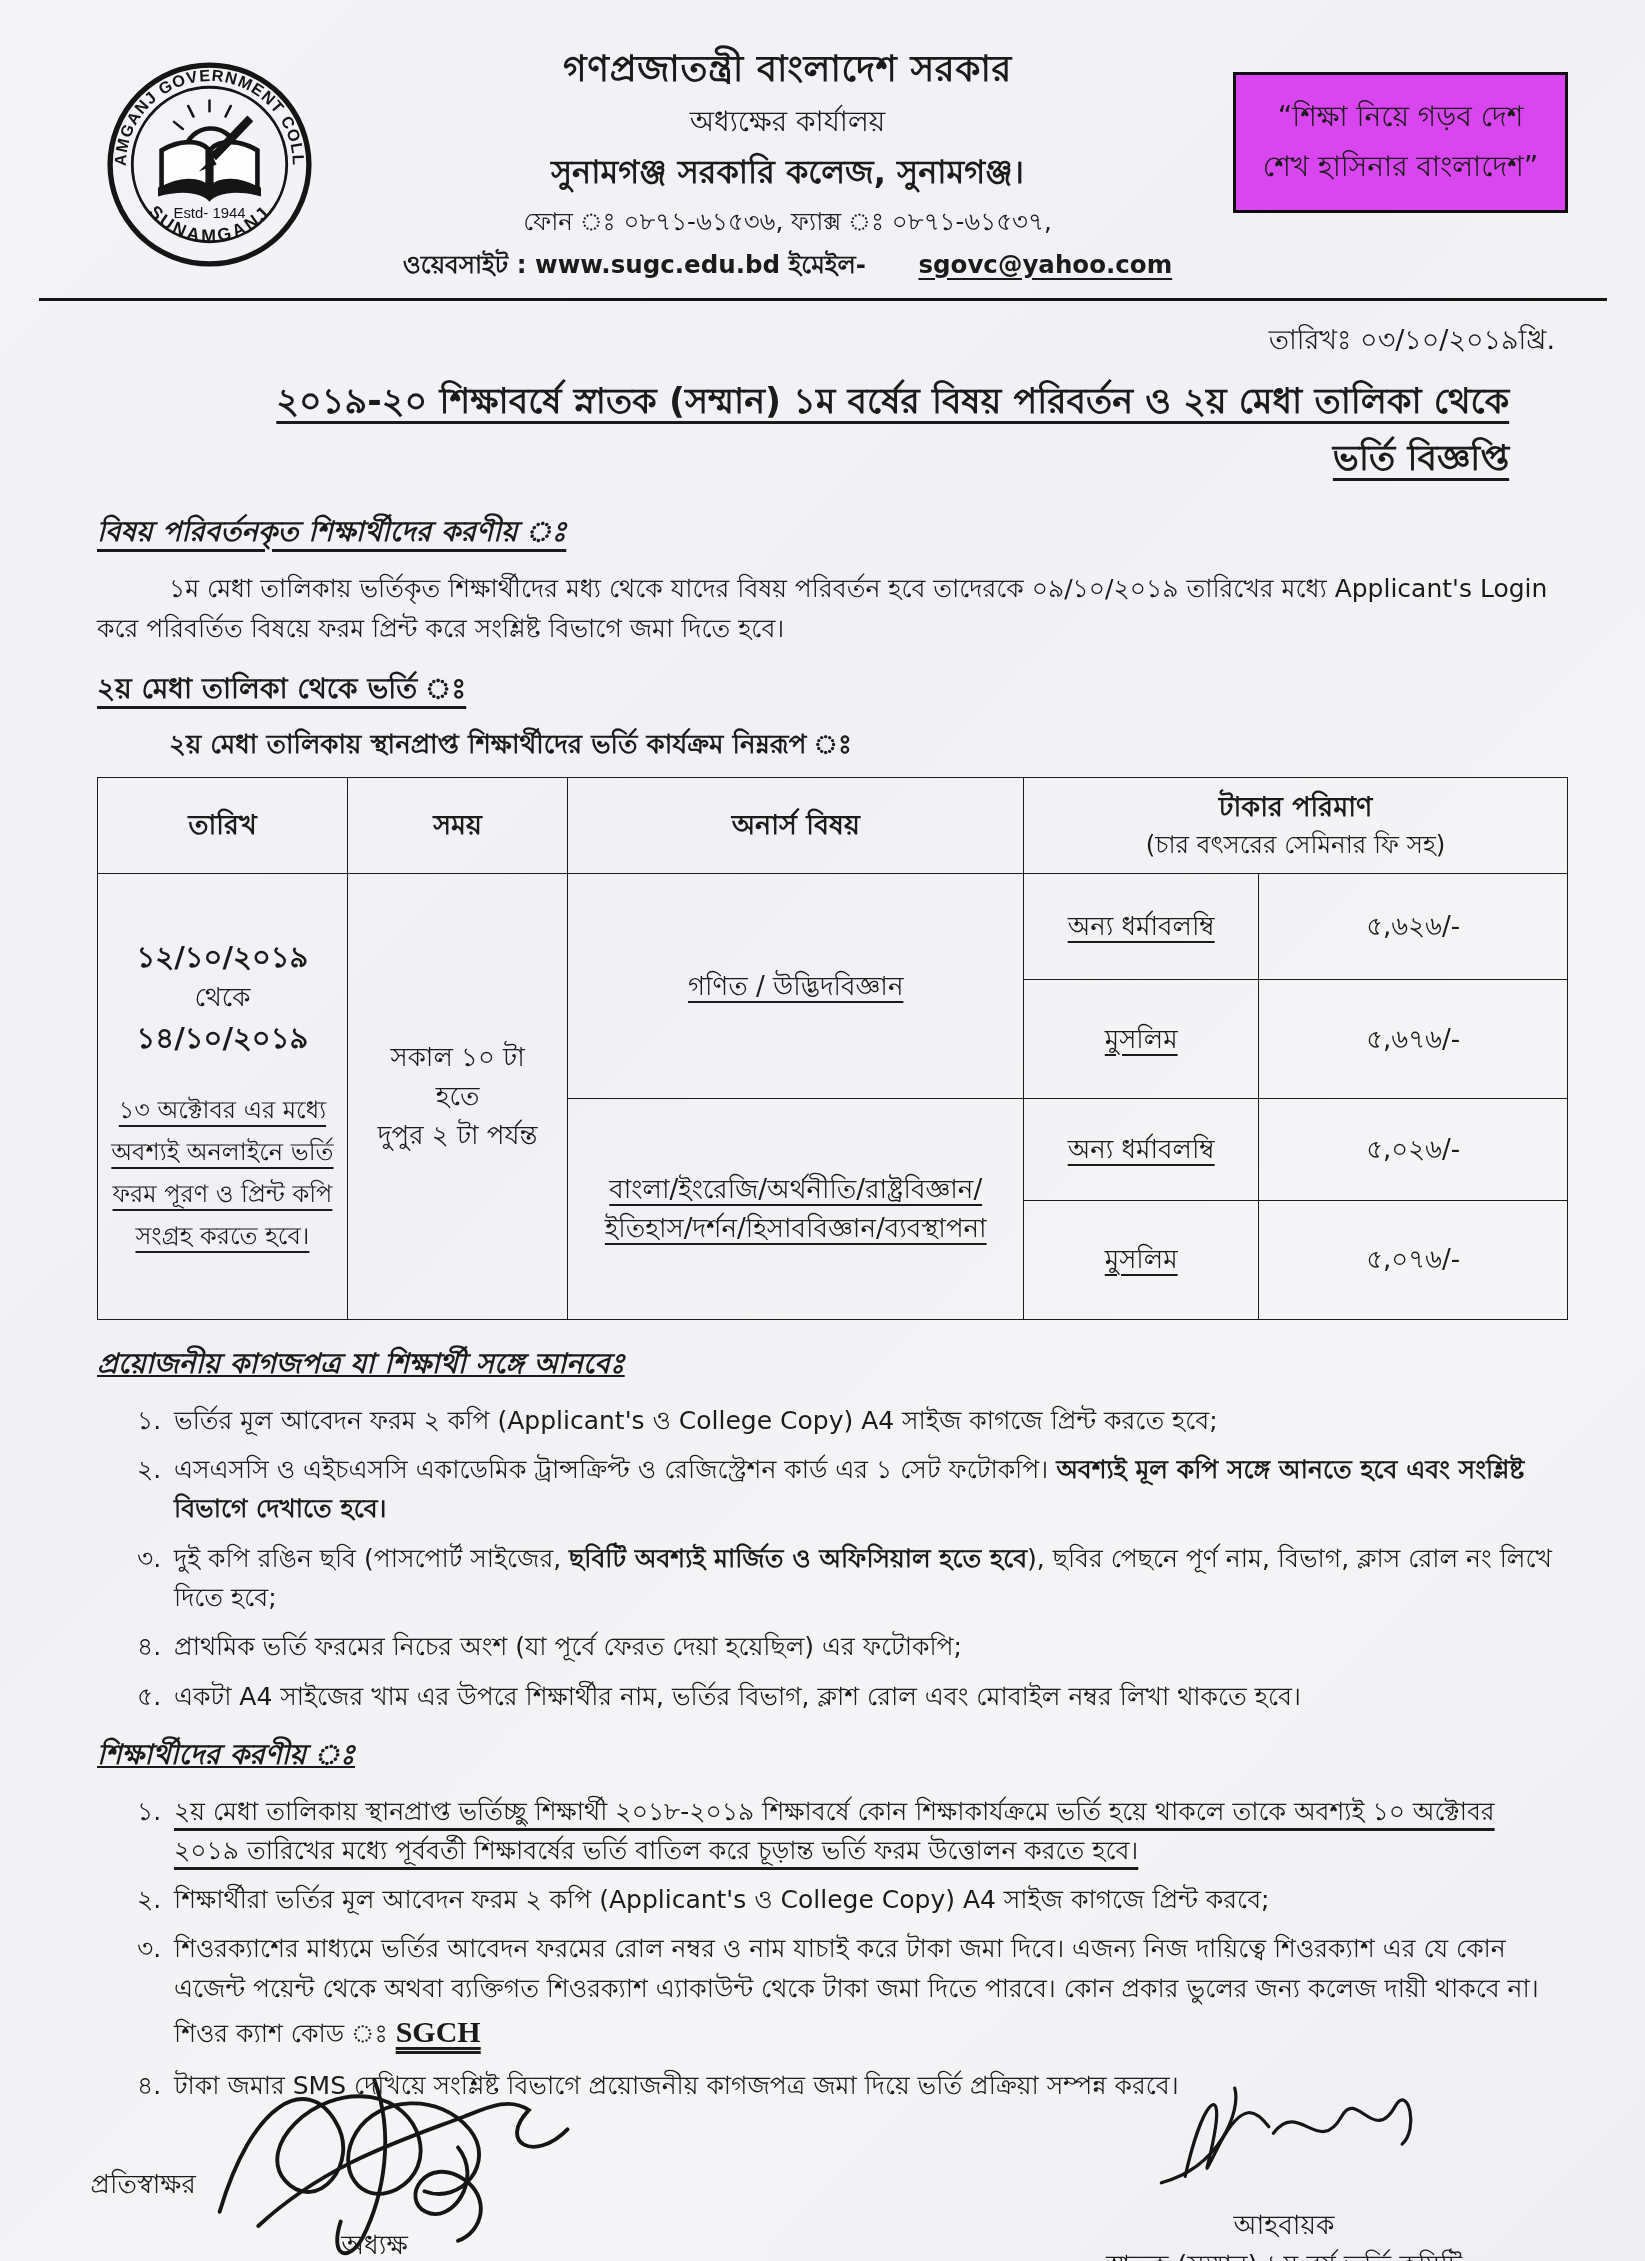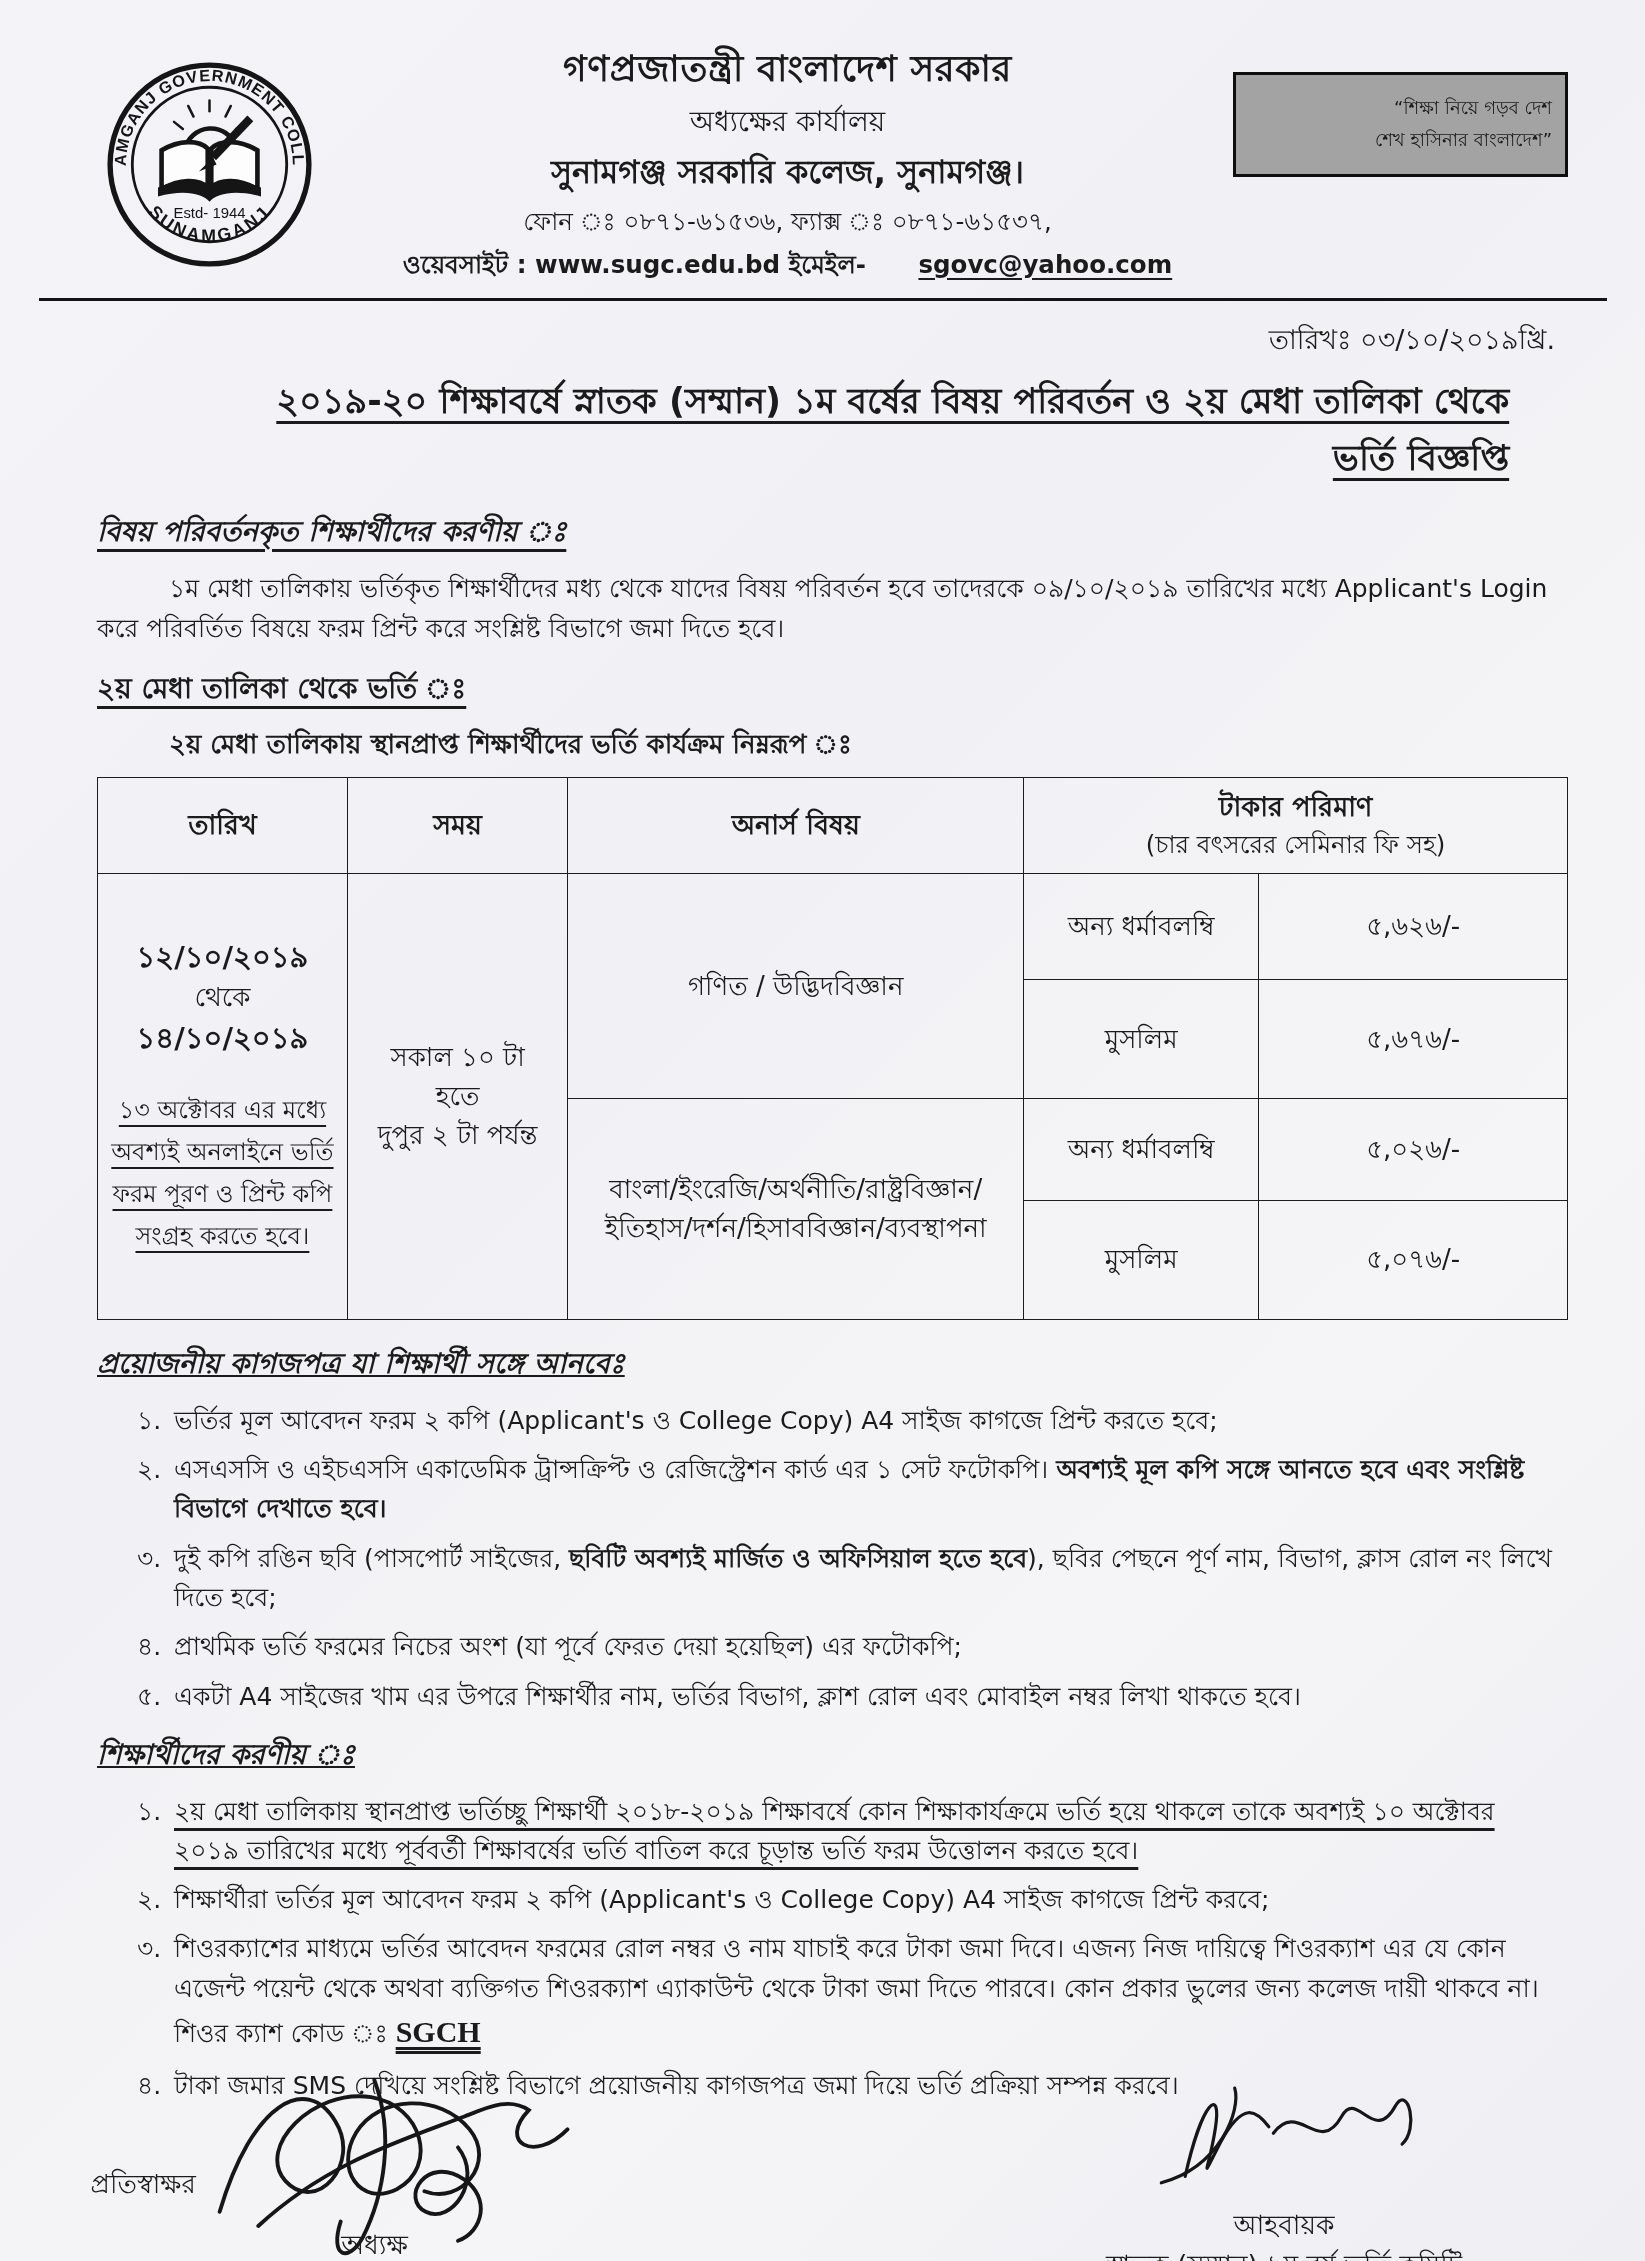--- a/index.html
+++ b/index.html
@@ -14,22 +14,22 @@
   .seal-wrap{width:271px;flex:none;}
   .seal-wrap svg{margin:13px 0 0 6.4px;}
   .head-center{flex:1;text-align:center;line-height:1.35;}
   .gov{font-size:36px;font-weight:bold;letter-spacing:0.6px;}
   .office{font-size:28px;margin-top:9px;}
   .college{font-size:32px;font-weight:bold;margin-top:10.3px;}
   .phone{font-size:24.5px;margin-top:11.6px;}
   .web{font-size:24.5px;font-weight:bold;margin-top:9px;}
   .web .email{text-decoration:underline;text-underline-offset:4.5px;margin-left:44px;}
   .slogan-wrap{width:361px;flex:none;display:flex;justify-content:flex-end;}
-  .slogan-box{margin-top:27px;border:3.9px solid #0e0e0e;padding:17px 13px;width:303px;text-align:right;
-              font-size:18px;line-height:1.8;background:#a3a3a3;}
+  .slogan-box{margin-top:27px;border:3.9px solid #0e0e0e;padding:17px 13px;width:303px;text-align:center;
+              font-size:28px;line-height:1.8;background:#d946ef;}
   
   .rule{border-top:3.2px solid #141414;margin:17px -39px 0 -58px;}
   .date-line{text-align:right;font-size:27px;margin:18px 13px 3.9px 0;}
   
   .title{width:92%;margin:9px auto 22px;text-align:right;font-size:35px;font-weight:bold;line-height:1.65;}
   .title .tl{text-decoration:underline;text-decoration-thickness:2.6px;text-underline-offset:7.7px;}
   
   .sec-head{font-size:28px;font-weight:bold;margin:17px 0 11.6px 0;text-decoration:underline;}
   .ital{font-style:italic;}
   .undl{text-decoration:underline;text-decoration-thickness:2.6px;text-underline-offset:7.7px;}
@@ -39,21 +39,21 @@
   table.fee-table{width:100%;border-collapse:collapse;table-layout:fixed;margin:3.9px 0 22px 0;border-radius:28px;}
   .fee-table td{border:1.9px solid #1d1d1d;text-align:center;vertical-align:middle;padding:5.2px 7.7px;font-size:26px;line-height:1.5;}
   .fee-table .thead td{height:84px;font-weight:bold;font-size:27px;}
   .amt-sub{font-weight:normal;font-size:24.5px;}
   .col-date{width:17%;} .col-time{width:15%;} .col-subj{width:31%;} .col-rel{width:16%;} .col-fee{width:21%;}
   .r1 td{height:95px;} .r2 td{height:108px;} .r3 td{height:90px;} .r4 td{height:108px;}
   .date-cell{vertical-align:top;padding-top:14px;}
   .d-big{font-size:29px;font-weight:bold;line-height:1.45;}
   .d-mid{font-size:26px;line-height:1.5;}
   .d-note{font-size:24px;line-height:1.75;margin-top:30px;text-decoration:underline;text-decoration-thickness:1.9px;text-underline-offset:7px;}
-  .cell-ul{text-decoration-thickness:1.9px;text-underline-offset:6.4px;margin-top:46px;}
+  .cell-ul{text-decoration:underline;text-decoration-thickness:1.9px;text-underline-offset:6.4px;margin-top:46px;}
   .fee-amt{font-size:27px;}
   
   .li{display:flex;margin:0 0 9.7px 40px;font-size:25px;line-height:1.58;}
   .li .num{width:37px;flex:none;}
   .li .txt{flex:1;padding-right:5.2px;}
   .code{font-family:"Liberation Serif",serif;font-weight:bold;font-size:30px;
         text-decoration:underline;text-decoration-style:double;text-underline-offset:5.2px;}
   
   .sig-area{position:relative;height:271px;margin-top:23px;}
   .countersign{position:absolute;left:-6.4px;top:36px;font-size:26px;}

